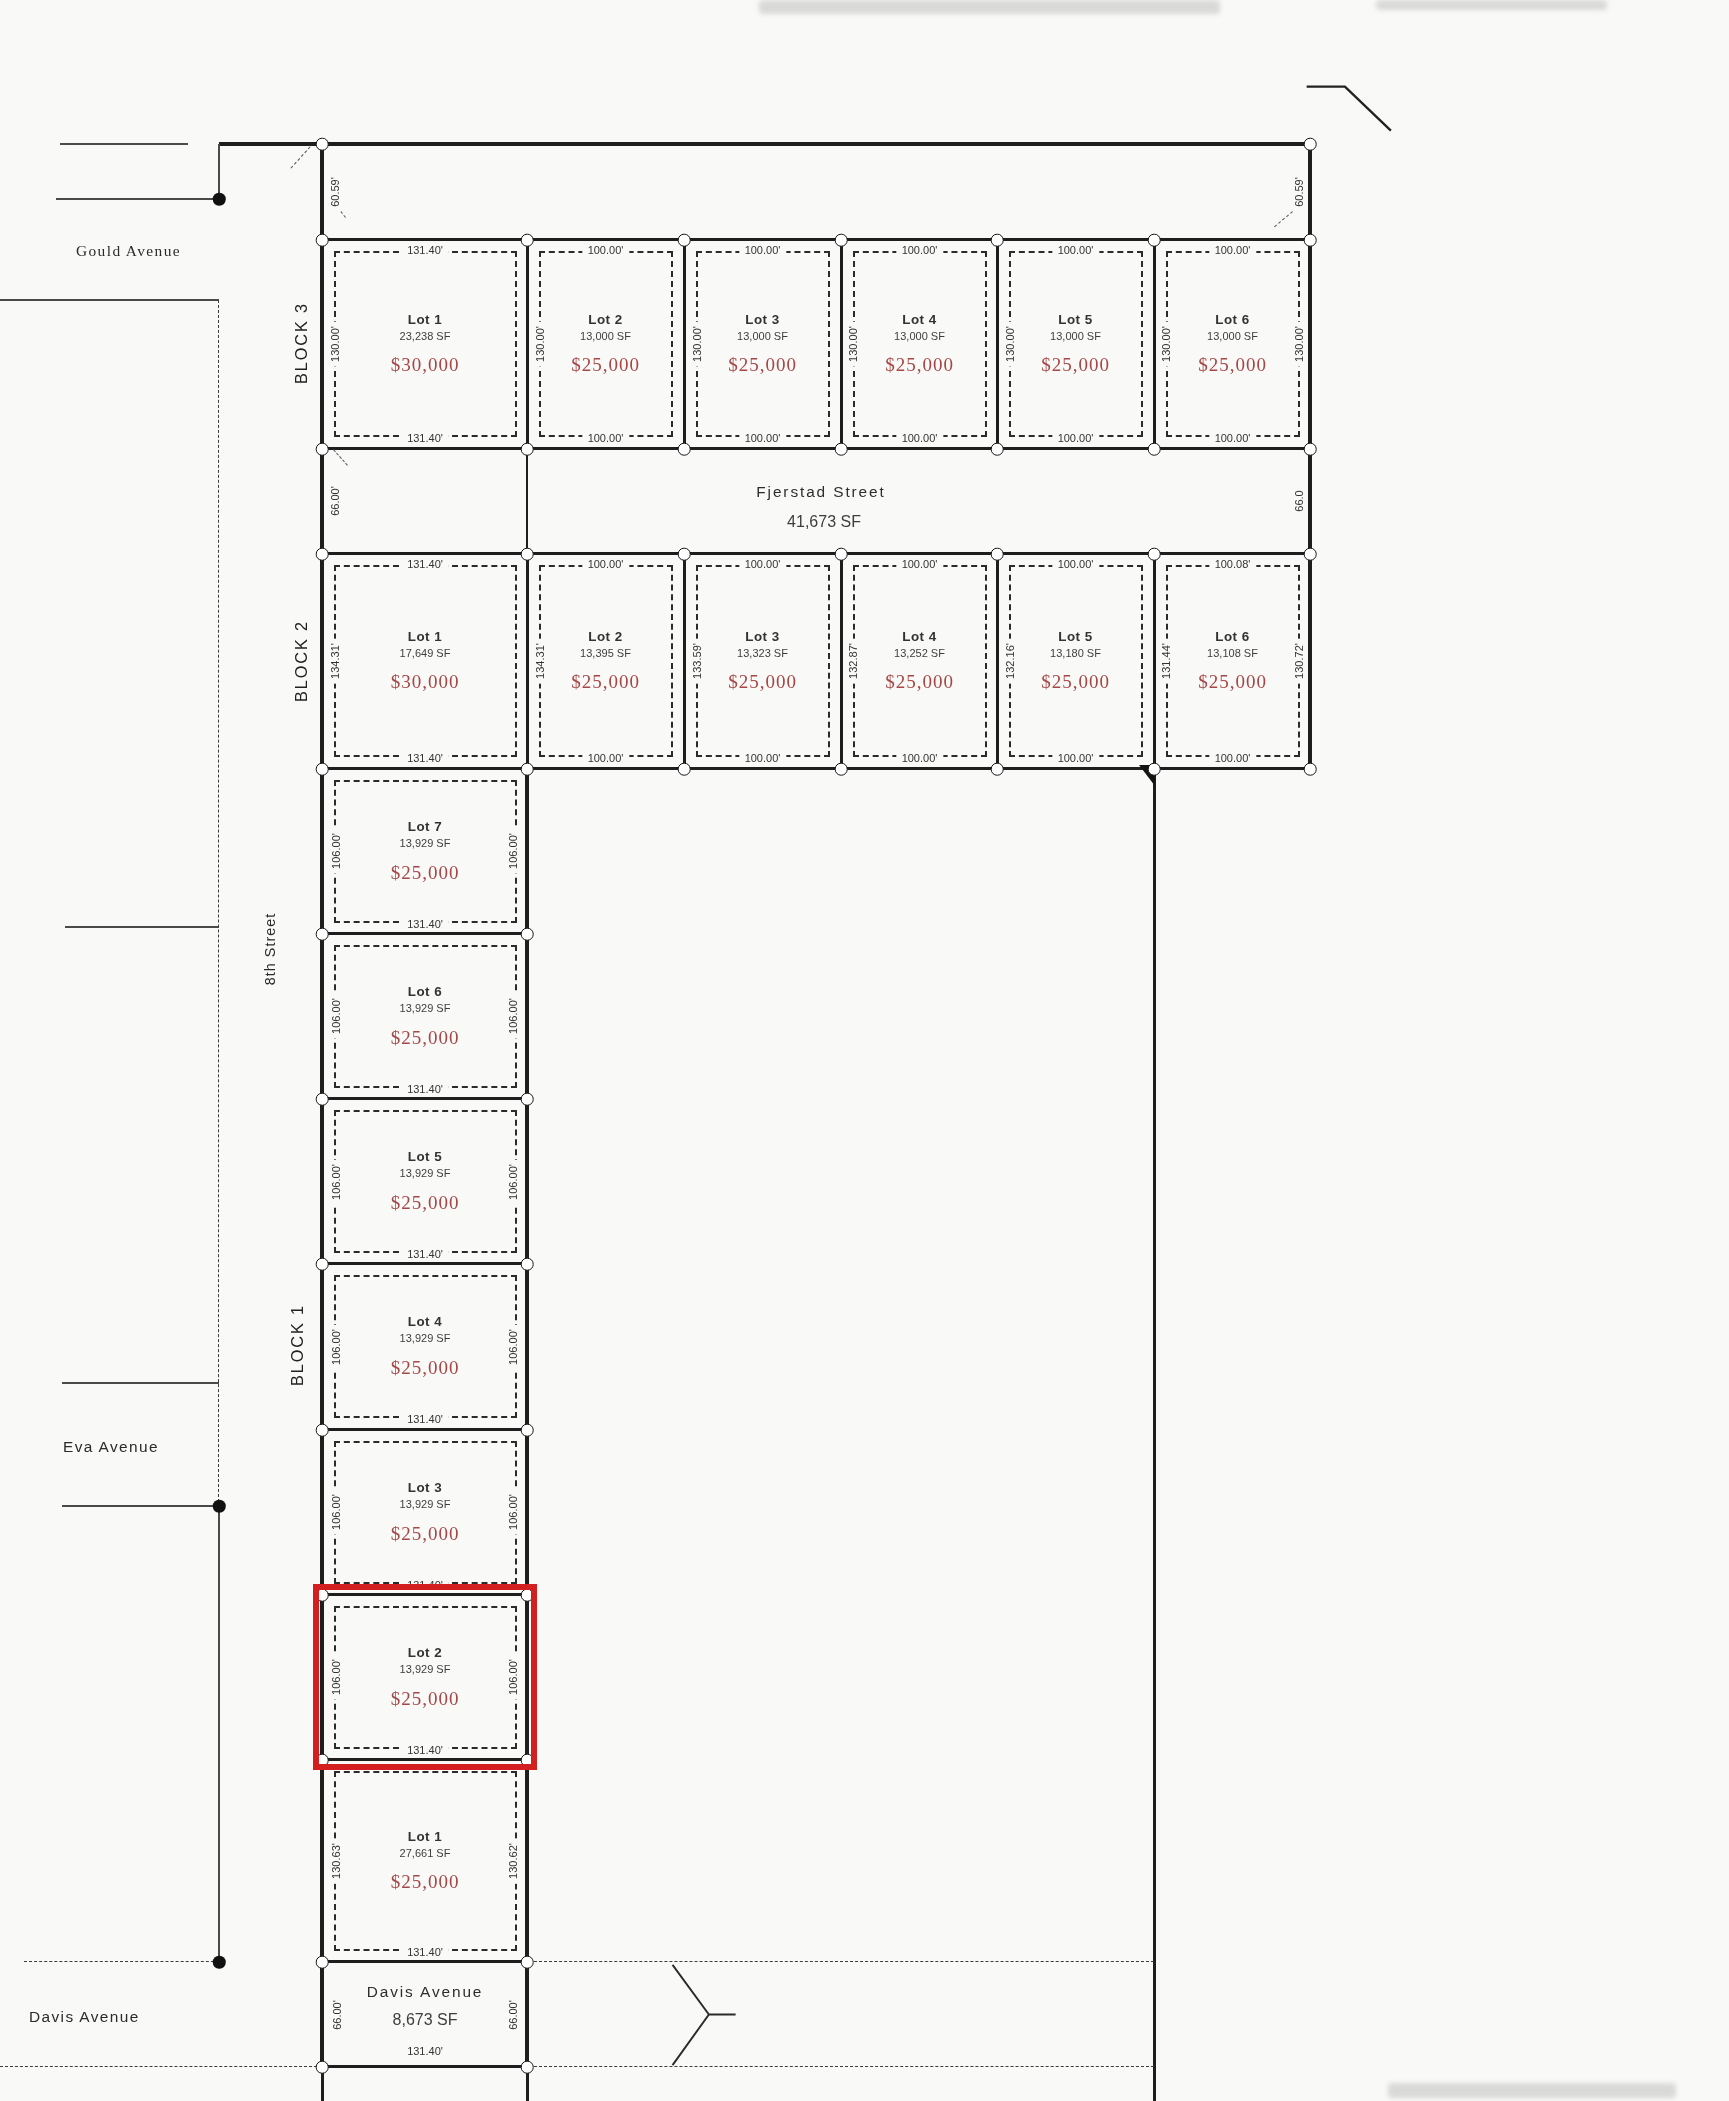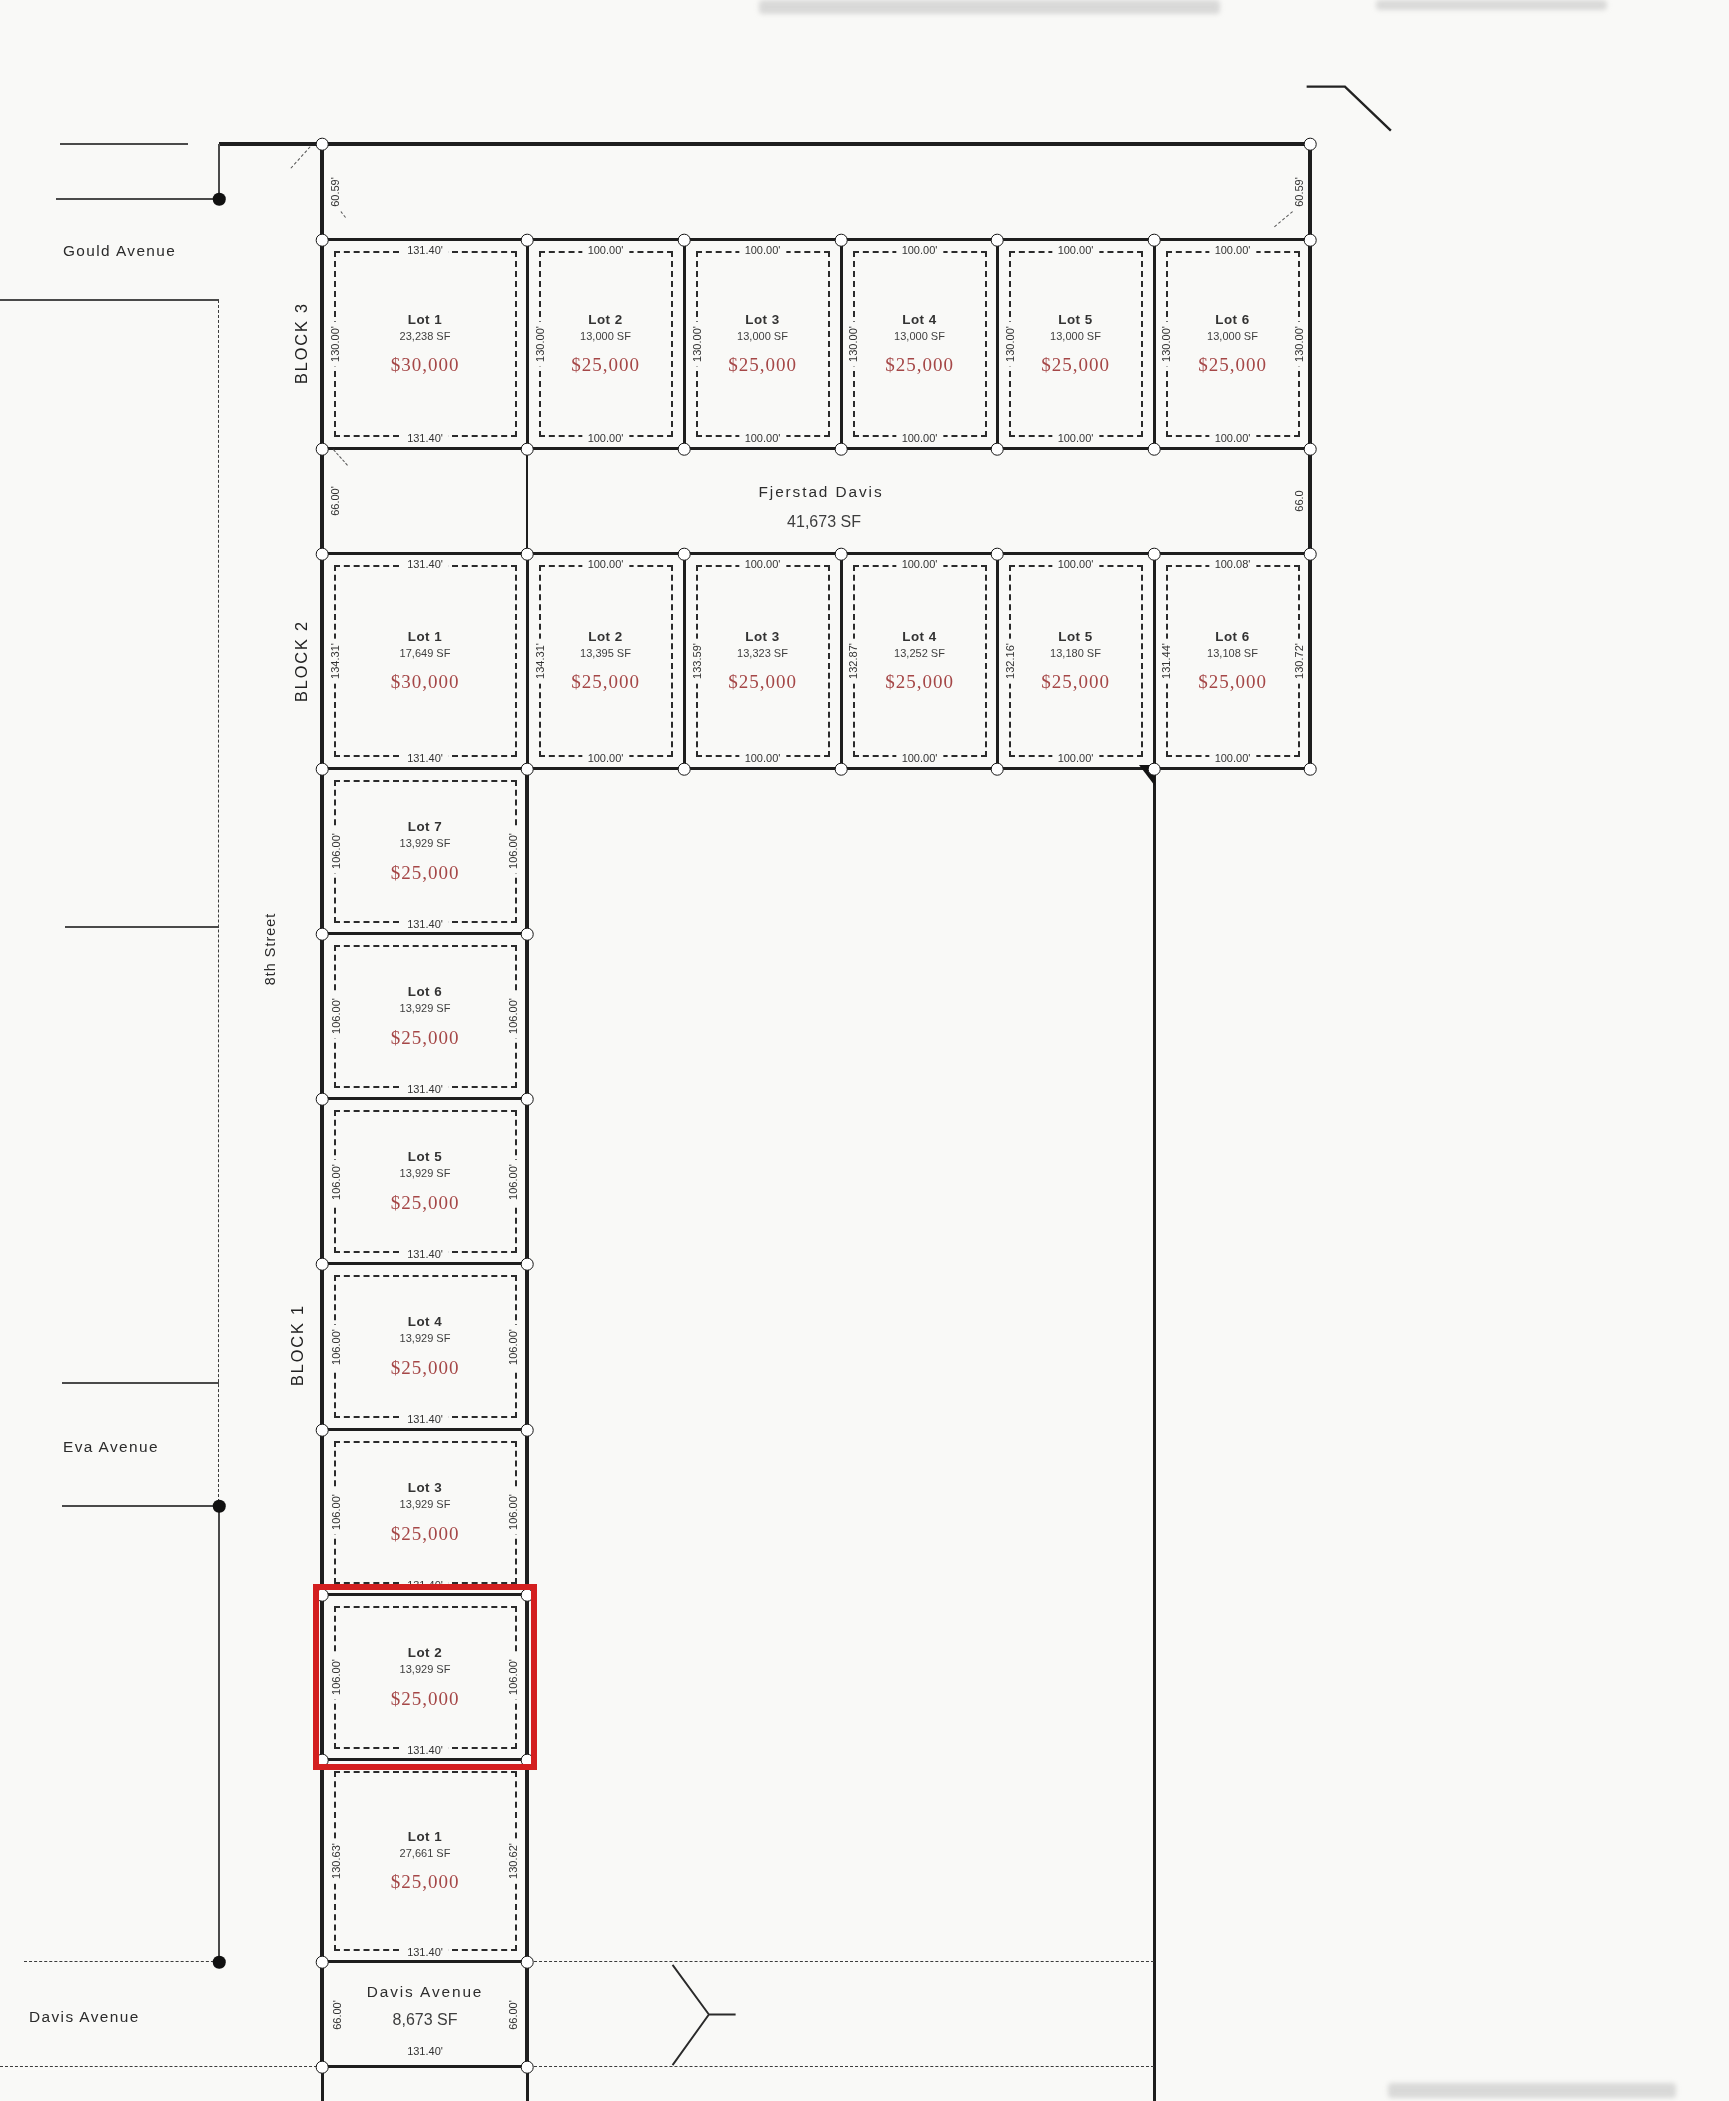--- a/index.html
+++ b/index.html
@@ -227,21 +227,21 @@
   </div>
 
   <div class="vdim" style="left:335px;top:344px;">130.00'</div>
   <div class="vdim" style="left:540px;top:344px;">130.00'</div>
   <div class="vdim" style="left:697px;top:344px;">130.00'</div>
   <div class="vdim" style="left:853px;top:344px;">130.00'</div>
   <div class="vdim" style="left:1010px;top:344px;">130.00'</div>
   <div class="vdim" style="left:1166px;top:344px;">130.00'</div>
   <div class="vdim" style="left:1299px;top:344px;">130.00'</div>
 
-  <div class="avename" style="left:821px;top:492px;">Fjerstad Davis</div>
+  <div class="avename" style="left:821px;top:492px;">Fjerstad Street</div>
   <div class="avesf" style="left:824px;top:522px;">41,673 SF</div>
   <div class="vdim" style="left:335px;top:501px;">66.00'</div>
   <div class="vdim" style="left:1299px;top:501px;">66.0</div>
 
   <div class="lot" style="left:322px;top:554px;width:206px;height:214px;">
     <div class="lotdash"></div>
     <div class="dim htop">131.40'</div>
     <div class="lname">Lot 1</div>
     <div class="lsf">17,649 SF</div>
     <div class="lprice">$30,000</div>
@@ -374,19 +374,19 @@
   <div class="vdim" style="left:337px;top:2015px;">66.00'</div>
   <div class="vdim" style="left:513px;top:2015px;">66.00'</div>
 
   <div class="vdim" style="left:335px;top:192px;">60.59'</div>
   <div class="vdim" style="left:1299px;top:192px;">60.59'</div>
 
   <div class="blocklabel" style="left:301px;top:343px;">BLOCK 3</div>
   <div class="blocklabel" style="left:301px;top:661px;">BLOCK 2</div>
   <div class="blocklabel" style="left:297px;top:1345px;">BLOCK 1</div>
 
-  <div class="street" style="left:63px;top:242px;">Gould Avenue</div>
+  <div class="street" style="left:76px;top:242px;font-family:Liberation Serif, serif;">Gould Avenue</div>
   <div class="vstreet" style="left:270px;top:949px;">8th Street</div>
   <div class="street" style="left:63px;top:1438px;">Eva Avenue</div>
   <div class="street" style="left:29px;top:2008px;">Davis Avenue</div>
 
 </div>
 
 
 </body></html>

